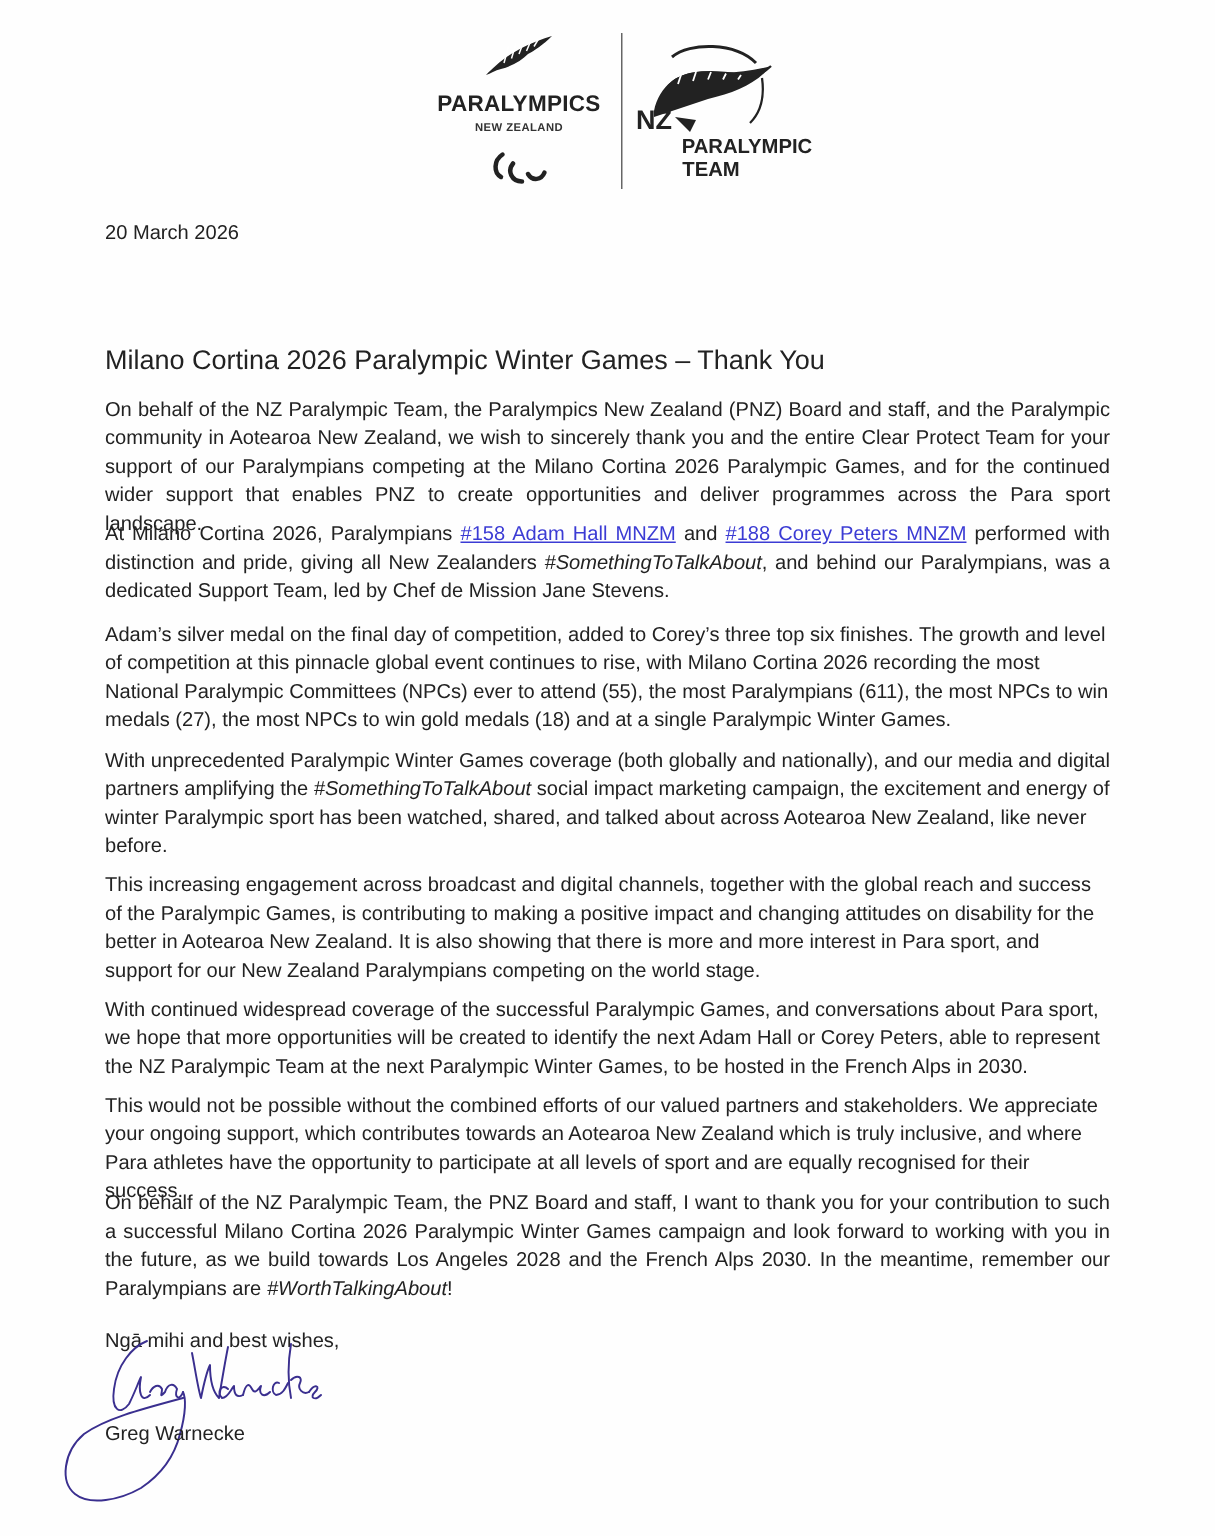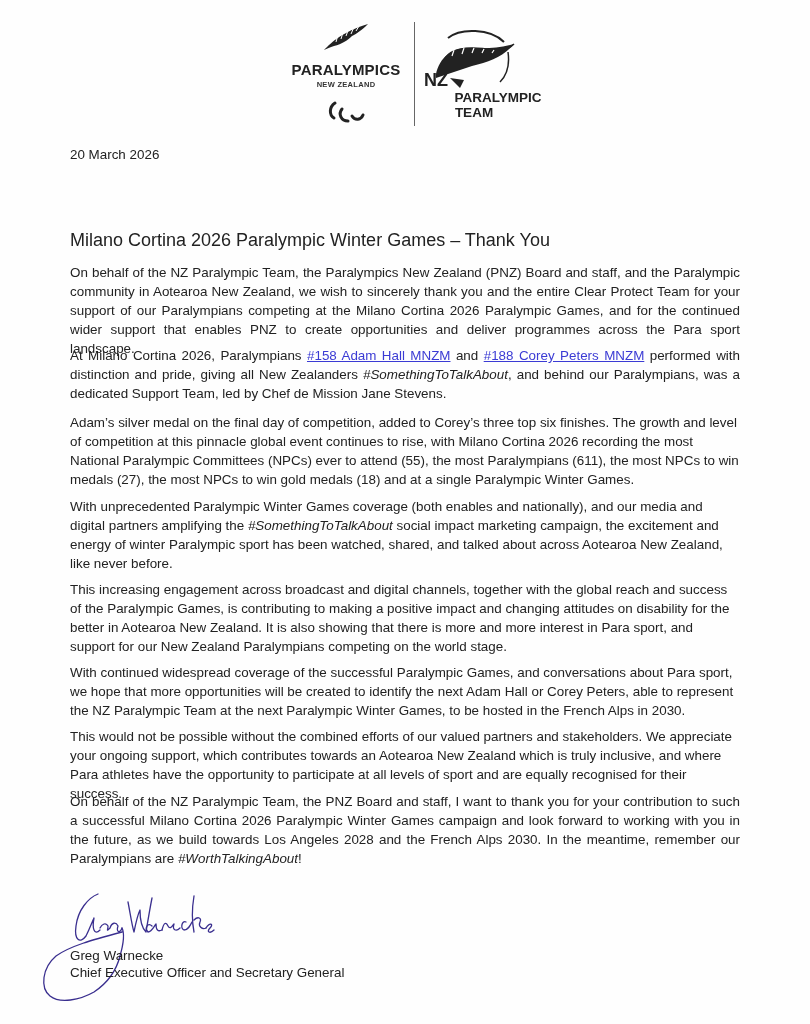--- a/index.html
+++ b/index.html
@@ -86,40 +86,40 @@
 
   <div class="text date">20 March 2026</div>
   <div class="text subject">Milano Cortina 2026 Paralympic Winter Games – Thank You</div>
 
   <p class="text justify p1">On behalf of the NZ Paralympic Team, the Paralympics New Zealand (PNZ) Board and staff, and the Paralympic community in Aotearoa New Zealand, we wish to sincerely thank you and the entire Clear Protect Team for your support of our Paralympians competing at the Milano Cortina 2026 Paralympic Games, and for the continued wider support that enables PNZ to create opportunities and deliver programmes across the Para sport landscape.</p>
 
   <p class="text justify p2"><span>At Milano Cortina 2026, Paralympians </span><a class="link" href="#">#158 Adam Hall MNZM</a><span> and </span><a class="link" href="#">#188 Corey Peters MNZM</a><span> performed with distinction and pride, giving all New Zealanders </span><em>#SomethingToTalkAbout</em><span>, and behind our Paralympians, was a dedicated Support Team, led by Chef de Mission Jane Stevens.</span></p>
 
   <p class="text p3">Adam’s silver medal on the final day of competition, added to Corey’s three top six finishes. The growth and level of competition at this pinnacle global event continues to rise, with Milano Cortina 2026 recording the most National Paralympic Committees (NPCs) ever to attend (55), the most Paralympians (611), the most NPCs to win medals (27), the most NPCs to win gold medals (18) and at a single Paralympic Winter Games.</p>
 
-  <p class="text p4"><span>With unprecedented Paralympic Winter Games coverage (both enables and nationally), and our media and digital partners amplifying the </span><em>#SomethingToTalkAbout</em><span> social impact marketing campaign, the excitement and energy of winter Paralympic sport has been watched, shared, and talked about across Aotearoa New Zealand, like never before.</span></p>
+  <p class="text p4"><span>With unprecedented Paralympic Winter Games coverage (both globally and nationally), and our media and digital partners amplifying the </span><em>#SomethingToTalkAbout</em><span> social impact marketing campaign, the excitement and energy of winter Paralympic sport has been watched, shared, and talked about across Aotearoa New Zealand, like never before.</span></p>
 
   <p class="text p5">This increasing engagement across broadcast and digital channels, together with the global reach and success of the Paralympic Games, is contributing to making a positive impact and changing attitudes on disability for the better in Aotearoa New Zealand. It is also showing that there is more and more interest in Para sport, and support for our New Zealand Paralympians competing on the world stage.</p>
 
   <p class="text p6">With continued widespread coverage of the successful Paralympic Games, and conversations about Para sport, we hope that more opportunities will be created to identify the next Adam Hall or Corey Peters, able to represent the NZ Paralympic Team at the next Paralympic Winter Games, to be hosted in the French Alps in 2030.</p>
 
   <p class="text p7">This would not be possible without the combined efforts of our valued partners and stakeholders. We appreciate your ongoing support, which contributes towards an Aotearoa New Zealand which is truly inclusive, and where Para athletes have the opportunity to participate at all levels of sport and are equally recognised for their success.</p>
 
   <p class="text justify p8"><span>On behalf of the NZ Paralympic Team, the PNZ Board and staff, I want to thank you for your contribution to such a successful Milano Cortina 2026 Paralympic Winter Games campaign and look forward to working with you in the future, as we build towards Los Angeles 2028 and the French Alps 2030. In the meantime, remember our Paralympians are </span><em>#WorthTalkingAbout</em><span>!</span></p>
 
+  <div class="text closing">Ngā mihi and best wishes,</div>
 
   <svg class="signature" viewBox="0 0 180 118">
     <g fill="none" stroke="#3a2f8f" stroke-width="1.3" stroke-linecap="round" stroke-linejoin="round">
       <path d="M62 2 C52 6, 42 18, 40 34 C38 48, 44 52, 50 44 C54 36, 56 30, 58 26 C56 36, 58 44, 64 38"></path>
       <path d="M64 36 C66 32, 70 30, 72 34 C72 38, 70 40, 74 36 C76 30, 80 30, 82 34 C80 40, 84 42, 86 36"></path>
       <path d="M86 36 C88 40, 88 50, 84 64 C80 80, 70 92, 58 100 C44 108, 24 112, 14 104 C4 96, 6 76, 20 64 C34 54, 56 48, 86 40"></path>
       <path d="M92 10 C94 20, 96 34, 98 40 C100 30, 102 22, 104 18 C104 28, 106 36, 110 40 C112 28, 114 16, 116 6"></path>
       <path d="M116 34 C112 30, 108 36, 112 40 C116 40, 118 34, 120 32 C120 38, 122 40, 126 38"></path>
       <path d="M126 38 C128 30, 130 30, 132 34 C134 38, 136 34, 138 32 C136 38, 140 40, 144 36"></path>
       <path d="M150 30 C146 28, 144 36, 148 38 C152 38, 154 34, 156 30"></path>
       <path d="M158 4 C156 16, 156 30, 158 40 M158 28 C162 24, 166 26, 164 30 C162 34, 166 38, 170 36"></path>
       <path d="M170 36 C174 30, 178 32, 174 36 C170 40, 174 42, 178 38"></path>
     </g>
   </svg>
 
   <div class="text sig-name">Greg Warnecke</div>
-  <div class="text sig-title">Chief Executive Officer and Secretary General</div>
 </div>
 
 </body></html>

